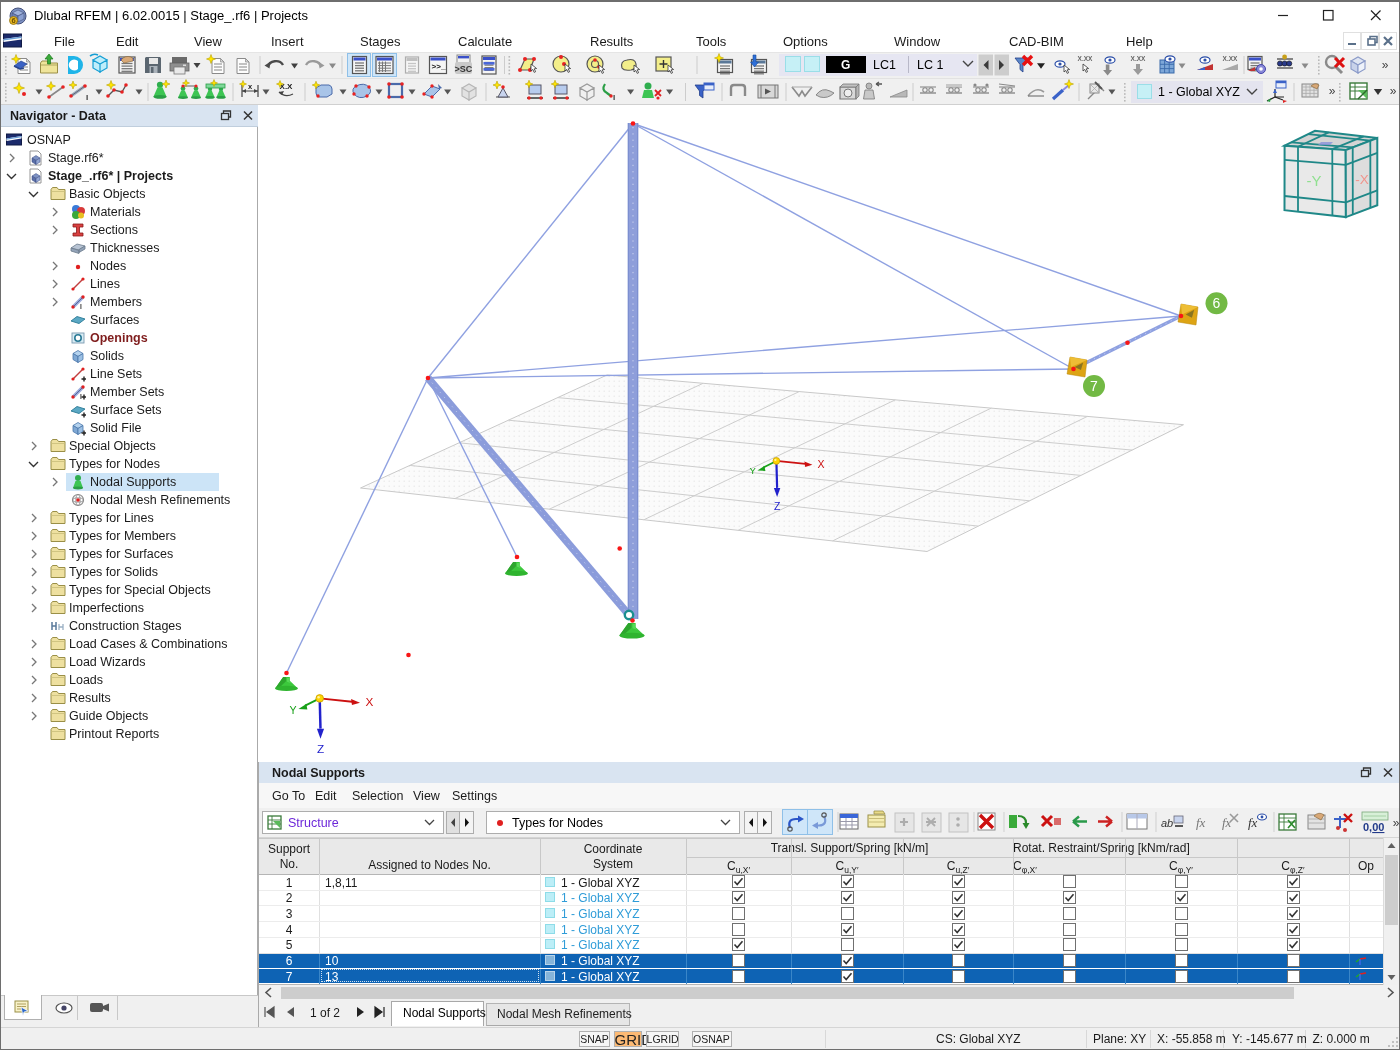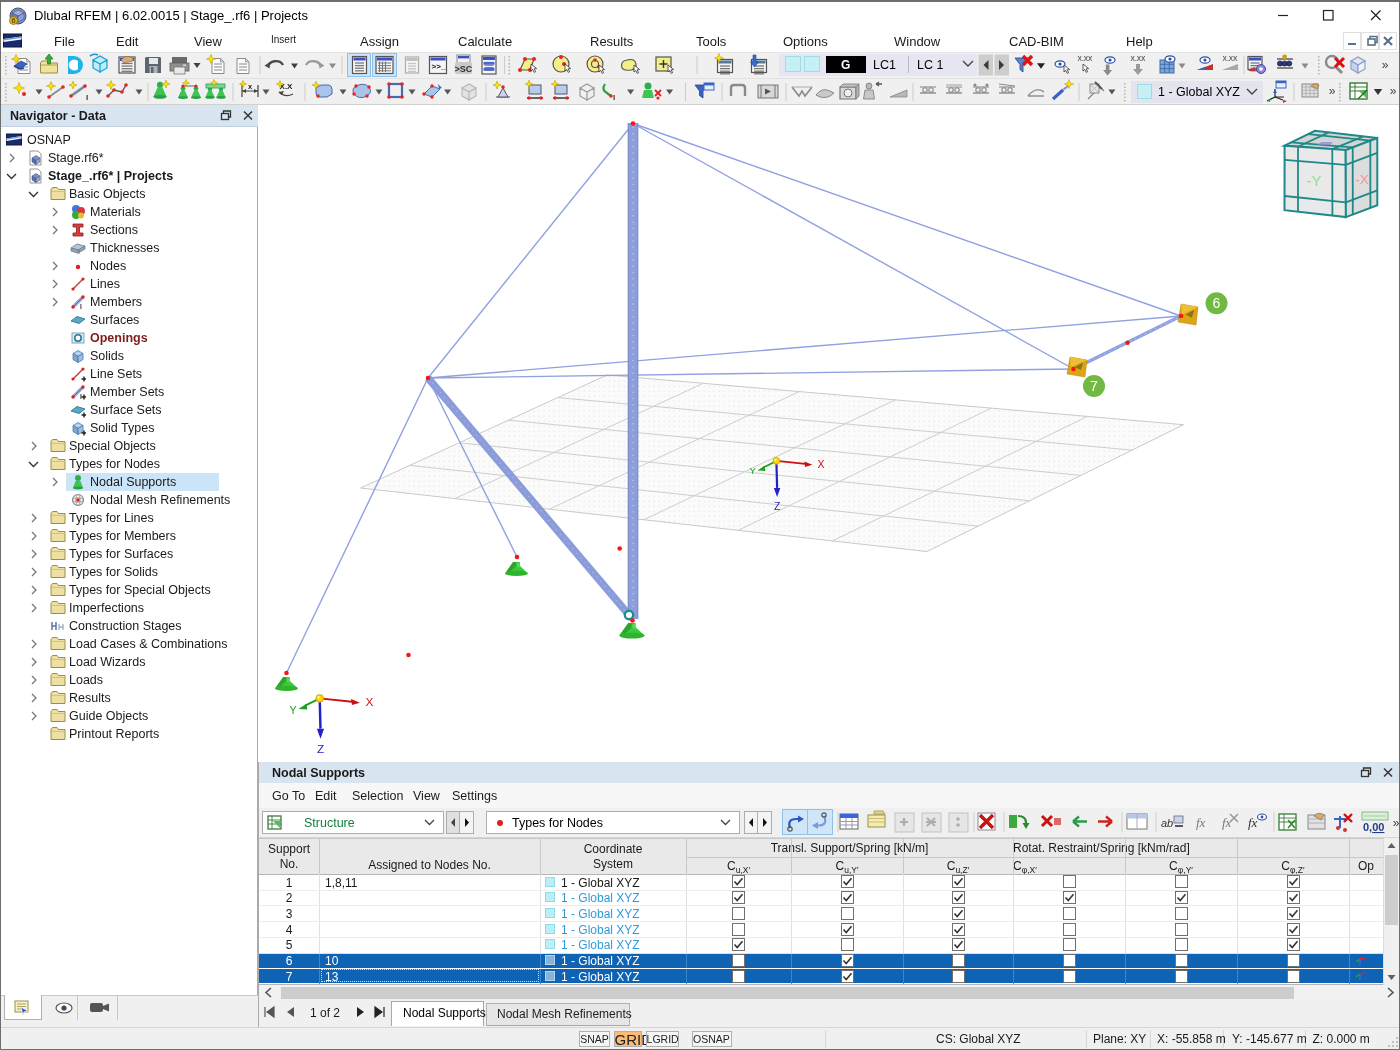--- a/index.html
+++ b/index.html
@@ -25,22 +25,22 @@
 </svg>
 <div class="abs" style="left:1px;top:30px;width:1398px;height:22px;background:#ffffff"></div>
 <svg class="abs" style="left:3px;top:33px" width="19" height="16" viewBox="0 0 19 16">
 <rect x="0.5" y="1" width="18" height="13" fill="#1b2a6b" stroke="#101a45"></rect>
 <path d="M0.5,6 L18.5,3.5 L18.5,6.5 L0.5,9 Z" fill="#ffffff"></path>
 <path d="M0.5,6 L18.5,3.5 L18.5,5 L0.5,7.5 Z" fill="#6aa0d8"></path>
 </svg>
 <div class="tx" style="left:54px;top:34px;font-size:13px;color:#1a1a1a">File</div>
 <div class="tx" style="left:116px;top:34px;font-size:13px;color:#1a1a1a">Edit</div>
 <div class="tx" style="left:194px;top:34px;font-size:13px;color:#1a1a1a">View</div>
-<div class="tx" style="left:271px;top:34px;font-size:10px;color:#1a1a1a">Insert</div>
-<div class="tx" style="left:360px;top:34px;font-size:13px;color:#1a1a1a">Assign</div>
+<div class="tx" style="left:271px;top:34px;font-size:13px;color:#1a1a1a">Insert</div>
+<div class="tx" style="left:360px;top:34px;font-size:13px;color:#1a1a1a">Stages</div>
 <div class="tx" style="left:458px;top:34px;font-size:13px;color:#1a1a1a">Calculate</div>
 <div class="tx" style="left:590px;top:34px;font-size:13px;color:#1a1a1a">Results</div>
 <div class="tx" style="left:696px;top:34px;font-size:13px;color:#1a1a1a">Tools</div>
 <div class="tx" style="left:783px;top:34px;font-size:13px;color:#1a1a1a">Options</div>
 <div class="tx" style="left:894px;top:34px;font-size:13px;color:#1a1a1a">Window</div>
 <div class="tx" style="left:1009px;top:34px;font-size:13px;color:#1a1a1a">CAD-BIM</div>
 <div class="tx" style="left:1126px;top:34px;font-size:13px;color:#1a1a1a">Help</div>
 <svg class="abs" style="left:1343px;top:32px" width="56" height="18" viewBox="0 0 56 18">
 <rect x="0.5" y="0.5" width="17" height="17" fill="#fff" stroke="#e0e0e0"></rect>
 <rect x="18.5" y="0.5" width="17" height="17" fill="#fff" stroke="#e0e0e0"></rect>
@@ -594,21 +594,21 @@
     <path d="M1,9 l6,-4.5 8,2.5 -6,4.5 Z" fill="#5ba8c4" stroke="#2a7a96" stroke-width="0.9"></path>
     <path d="M11.5,13 h5 M14,10.5 v5" stroke="#222" stroke-width="1.4"></path>
   </svg>
 <div class="tx" style="left:90px;top:402.6px;font-size:12.5px;font-weight:normal;color:#1a1a1a">Surface Sets</div>
 <svg class="abs" style="left:70px;top:419.8px" width="16" height="16" viewBox="0 0 16 16">
     <path d="M3,5.5 l5,-3 5,3 -5,3 Z" fill="#b4d2ee" stroke="#4a76aa" stroke-width="0.8"></path>
     <path d="M3,5.5 v6 l5,3 v-6 Z" fill="#7fa8d4" stroke="#4a76aa" stroke-width="0.8"></path>
     <path d="M13,5.5 v6 l-5,3 v-6 Z" fill="#9cc0e4" stroke="#4a76aa" stroke-width="0.8"></path>
     <path d="M11.5,13 h5 M14,10.5 v5" stroke="#222" stroke-width="1.4"></path>
   </svg>
-<div class="tx" style="left:90px;top:420.6px;font-size:12.5px;font-weight:normal;color:#1a1a1a">Solid Types</div>
+<div class="tx" style="left:90px;top:420.6px;font-size:12.5px;font-weight:normal;color:#1a1a1a">Solid File</div>
 <svg class="abs" style="left:29px;top:440.8px" width="10" height="10" viewBox="0 0 10 10">
     <path d="M3,1 l4,4 -4,4" fill="none" stroke="#777" stroke-width="1.3"></path>
   </svg>
 <svg class="abs" style="left:50px;top:437.8px" width="16" height="16" viewBox="0 0 16 16">
     <path d="M1,3.5 l1.5,-2 h4.5 l1.5,2 h6.5 v10 h-14 Z" fill="#eee0a0" stroke="#9a8f47" stroke-width="1"></path>
     <path d="M1,5.5 h14" stroke="#c8bc78" stroke-width="0.8"></path>
   </svg>
 <div class="tx" style="left:69px;top:438.6px;font-size:12.5px;font-weight:normal;color:#1a1a1a">Special Objects</div>
 <svg class="abs" style="left:28px;top:459.8px" width="11" height="10" viewBox="0 0 11 10">
     <path d="M1,2 l4.5,4.5 L10,2" fill="none" stroke="#333" stroke-width="1.4"></path>
@@ -873,21 +873,21 @@
 <div class="tx" style="left:352px;top:789px;font-size:12.5px;color:#1a1a1a">Selection</div>
 <div class="tx" style="left:413px;top:789px;font-size:12.5px;color:#1a1a1a">View</div>
 <div class="tx" style="left:452px;top:789px;font-size:12.5px;color:#1a1a1a">Settings</div>
 <div class="abs" style="left:259px;top:808px;width:1141px;height:30px;background:#f0f0f0;border-bottom:1px solid #d5d5d5"></div>
 <div class="abs" style="left:262px;top:811px;width:182px;height:23px;background:#fff;border:1px solid #adadad"></div>
 <svg class="abs" style="left:267px;top:815px" width="16" height="16" viewBox="0 0 16 16">
     <rect x="1" y="1" width="13" height="13" fill="#fff" stroke="#3a7a3a" stroke-width="1.3"></rect>
     <path d="M1,5 h13 M1,9 h13 M5,1 v13" stroke="#3a7a3a" stroke-width="0.9"></path>
     <path d="M13,13 l-7,-7 h7 Z" fill="#5aba5a"></path>
   </svg>
-<div class="tx" style="left:304px;top:816px;font-size:12.5px;color:#15803d">Structure</div>
+<div class="tx" style="left:288px;top:816px;font-size:12.5px;color:#6d28d9">Structure</div>
 <svg class="abs" style="left:424px;top:819px" width="11" height="8" viewBox="0 0 11 8">
     <path d="M1,1 l4.5,4.5 L10,1" fill="none" stroke="#444" stroke-width="1.3"></path>
   </svg>
 <div class="abs" style="left:446px;top:811px;width:14px;height:23px;background:#e0e0e0;border:1px solid #adadad"></div>
 <div class="abs" style="left:460px;top:811px;width:14px;height:23px;background:#f4f4f4;border:1px solid #adadad;border-left:none"></div>
 <svg class="abs" style="left:446px;top:811px" width="28" height="23" viewBox="0 0 28 23">
     <path d="M9,7 l-4,4.5 4,4.5 Z" fill="#444"></path>
     <path d="M19,7 l4,4.5 -4,4.5 Z" fill="#111"></path>
   </svg>
 <div class="abs" style="left:486px;top:811px;width:254px;height:23px;background:#fff;border:1px solid #adadad"></div>

